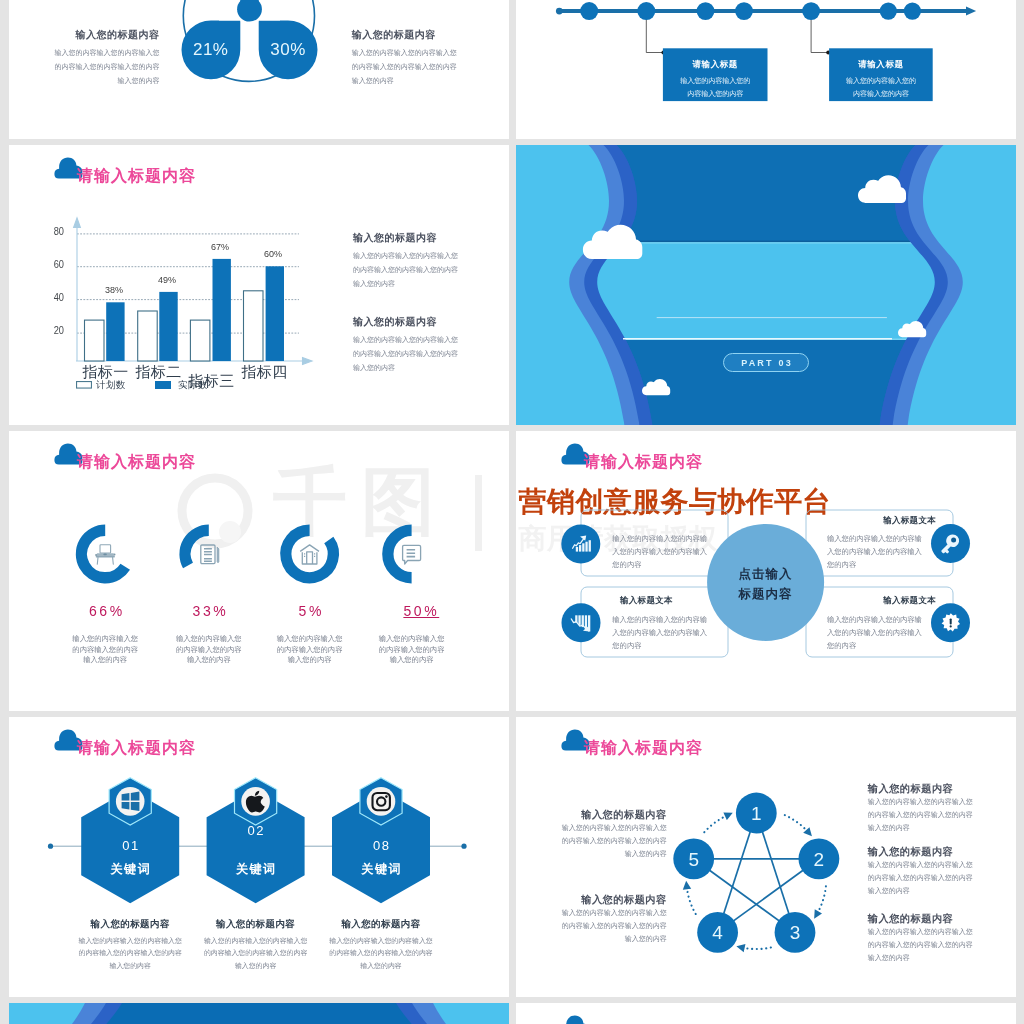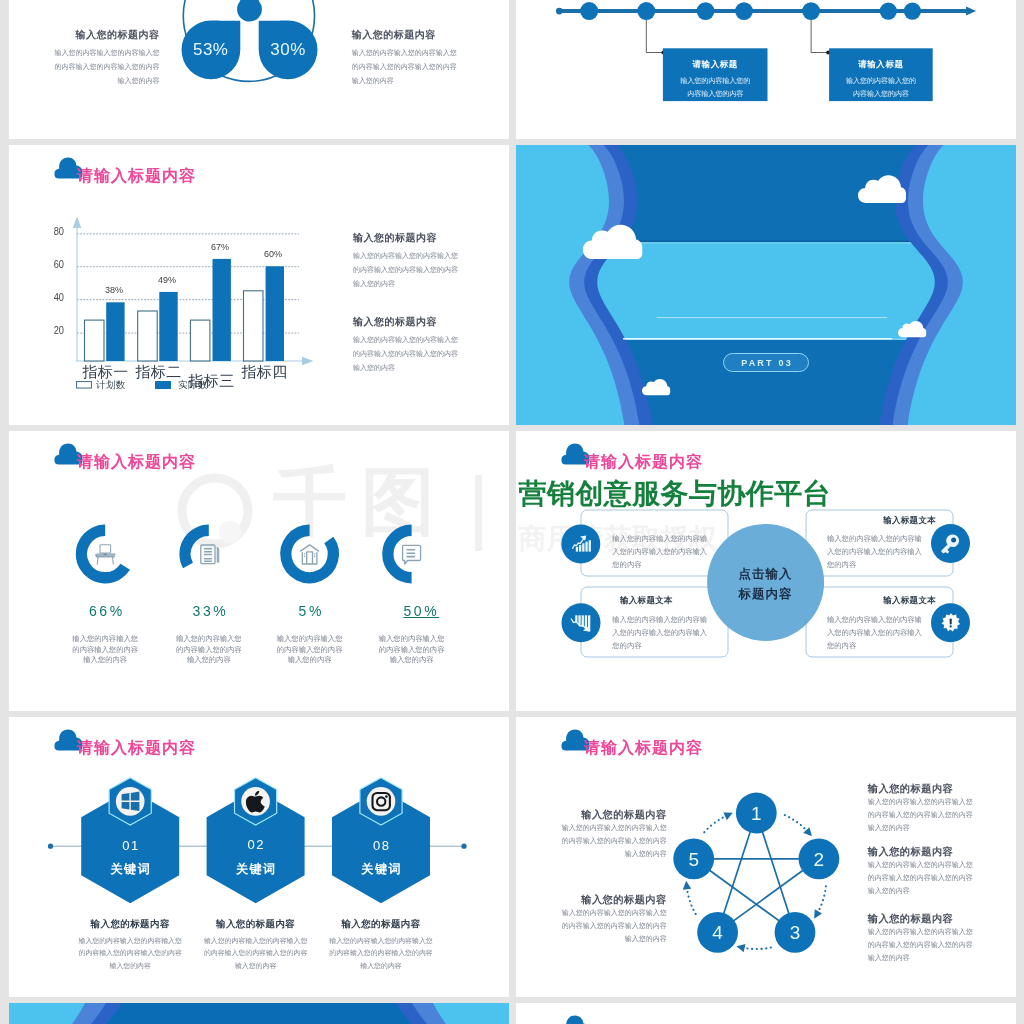--- a/index.html
+++ b/index.html
@@ -25,21 +25,21 @@
   .chart-legend{font-size:9.5px;color:#2f3d4c;letter-spacing:0.4px;}
 
   
   .sec-title{font-size:37px;font-weight:bold;color:#13335e;letter-spacing:5px;white-space:nowrap;line-height:36px;}
   .sec-pill{width:82px;height:17px;border:1.4px solid #8fd3f2;border-radius:10px;
             background:#1f7fc2;
             color:#d5f1fc;font-size:9px;font-weight:bold;letter-spacing:2.2px;
             display:flex;align-items:center;justify-content:center;padding-left:2px;}
 
   
-  .dn-pct{width:100px;text-align:center;font-size:14px;color:#0f766e;letter-spacing:2.6px;
+  .dn-pct{width:100px;text-align:center;font-size:14px;color:#be185d;letter-spacing:2.6px;
           padding-left:2.6px;box-sizing:border-box;}
   .dn-txt{width:116px;text-align:center;font-size:7.3px;color:#787f8d;line-height:10.6px;}
 
   
   .fb-h{font-size:8.5px;font-weight:bold;color:#2f3d4c;white-space:nowrap;letter-spacing:.3px;}
   .fb-p{font-size:7.3px;color:#7b8290;line-height:13.2px;white-space:nowrap;}
   .fb-center{width:100px;text-align:center;font-size:12.5px;font-weight:bold;color:#1b2d45;
              line-height:20px;letter-spacing:1px;}
 
   
@@ -78,21 +78,21 @@
     <g fill="#0d72b8">
       <path d="M201.9,161.4 L231.3,161.4 L231.3,190.6 A29.4,29.4 0 1,1 201.9,161.4 Z"></path>
       <path d="M279.1,161.4 L249.7,161.4 L249.7,190.6 A29.4,29.4 0 1,0 279.1,161.4 Z"></path>
       <path d="M240.5,95.0 A29.4,29.4 0 0,1 269.9,124.4 L269.9,153.8 L211.1,153.8 L211.1,124.4 A29.4,29.4 0 0,1 240.5,95.0 Z"></path>
     </g>
     <path d="M231.3,95 L231.3,161.4 L210.0,161.4 L210.0,95 Z" fill="#ffffff"></path>
     <path d="M249.7,95 L249.7,161.4 L271.0,161.4 L271.0,95 Z" fill="#ffffff"></path>
     <rect x="231.3" y="150.3" width="18.4" height="12" fill="#ffffff"></rect>
     <circle cx="240.5" cy="150.2" r="12.4" fill="#0d72b8"></circle>
   </svg>
-  <div class="abs vn-pct" style="left:176.7px;top:181px;">53%</div>
+  <div class="abs vn-pct" style="left:176.7px;top:181px;">21%</div>
   <div class="abs vn-pct" style="left:254.0px;top:181px;">30%</div>
 
   <div class="abs vn-note" style="left:30.5px;top:169.5px;width:120px;text-align:right;">
     <div class="h-sm">输入您的标题内容</div>
     <div class="p-sm" style="margin-top:5px;">输入您的内容输入您的内容输入您</div>
     <div class="p-sm">的内容输入您的内容输入您的内容</div>
     <div class="p-sm">输入您的内容</div>
   </div>
   <div class="abs vn-note" style="left:342.7px;top:169.5px;width:130px;text-align:left;">
     <div class="h-sm">输入您的标题内容</div>
@@ -359,21 +359,21 @@
     <div>输入您的内容</div>
   </div>
   <div class="abs dn-txt" style="left:344.6px;top:203px;">
     <div>输入您的内容输入您</div>
     <div>的内容输入您的内容</div>
     <div>输入您的内容</div>
   </div>
 </div>
 
 <div class="slide s-r r2">
-  <div class="abs wm" style="left:2.6px;top:44px;font-size:28px;letter-spacing:0.4px;color:#15803d;">营销创意服务与协作平台</div>
+  <div class="abs wm" style="left:2.6px;top:52px;font-size:28px;letter-spacing:0.4px;color:#c2410c;">营销创意服务与协作平台</div>
   <div class="abs wm" style="left:2.6px;top:89px;font-size:28px;letter-spacing:0.4px;color:#f2f2f2;">商用请获取授权</div>
 
   <svg class="abs cloud-hd" style="left:45px;top:12px;" width="30" height="22" viewBox="0 0 30 22">
     <path d="M5.1,10.4 C5.1,4.2 9.0,0.6 13.9,0.6 C18.8,0.6 22.2,4.1 22.4,8.5 C25.2,8.8 27.4,10.6 28.3,12.9 L28.3,19.1 C28.3,20.7 27.2,21.6 25.3,21.6 L4.8,21.6 C1.9,21.6 0.4,19.8 0.4,16.9 C0.4,14.0 2.1,12.0 5.1,11.8 Z" fill="#0d72b8"></path>
   </svg>
   <div class="hd-title abs" style="left:68px;top:23px;">请输入标题内容</div>
 
   <svg class="abs" style="left:0;top:0;" width="500" height="280" viewBox="0 0 500 280">
     <g fill="none" stroke="#9cc3dd" stroke-width="0.9">
       <rect x="65" y="79" width="147" height="66" rx="6"></rect>
@@ -512,21 +512,21 @@
     </g>
 
     <g transform="translate(363.1,75.4)">
       <rect x="0.4" y="0.6" width="17.4" height="17.2" rx="4.6" fill="none" stroke="#15181c" stroke-width="2.1"></rect>
       <circle cx="9.1" cy="9.2" r="4.2" fill="none" stroke="#15181c" stroke-width="2.1"></circle>
       <circle cx="14.3" cy="4.2" r="1.3" fill="#15181c"></circle>
     </g>
   </svg>
 
   <div class="abs hx-num" style="left:71.2px;top:120.5px;">01</div>
-  <div class="abs hx-num" style="left:196.6px;top:120px;">02</div>
+  <div class="abs hx-num" style="left:196.6px;top:106px;">02</div>
   <div class="abs hx-num" style="left:322px;top:120.5px;">08</div>
 
   <div class="abs hx-kw" style="left:71.2px;top:144px;">关键词</div>
   <div class="abs hx-kw" style="left:196.6px;top:144px;">关键词</div>
   <div class="abs hx-kw" style="left:322px;top:144px;">关键词</div>
 
   <div class="abs hx-h" style="left:61.2px;top:201px;">输入您的标题内容</div>
   <div class="abs hx-h" style="left:186.6px;top:201px;">输入您的标题内容</div>
   <div class="abs hx-h" style="left:312px;top:201px;">输入您的标题内容</div>
 

